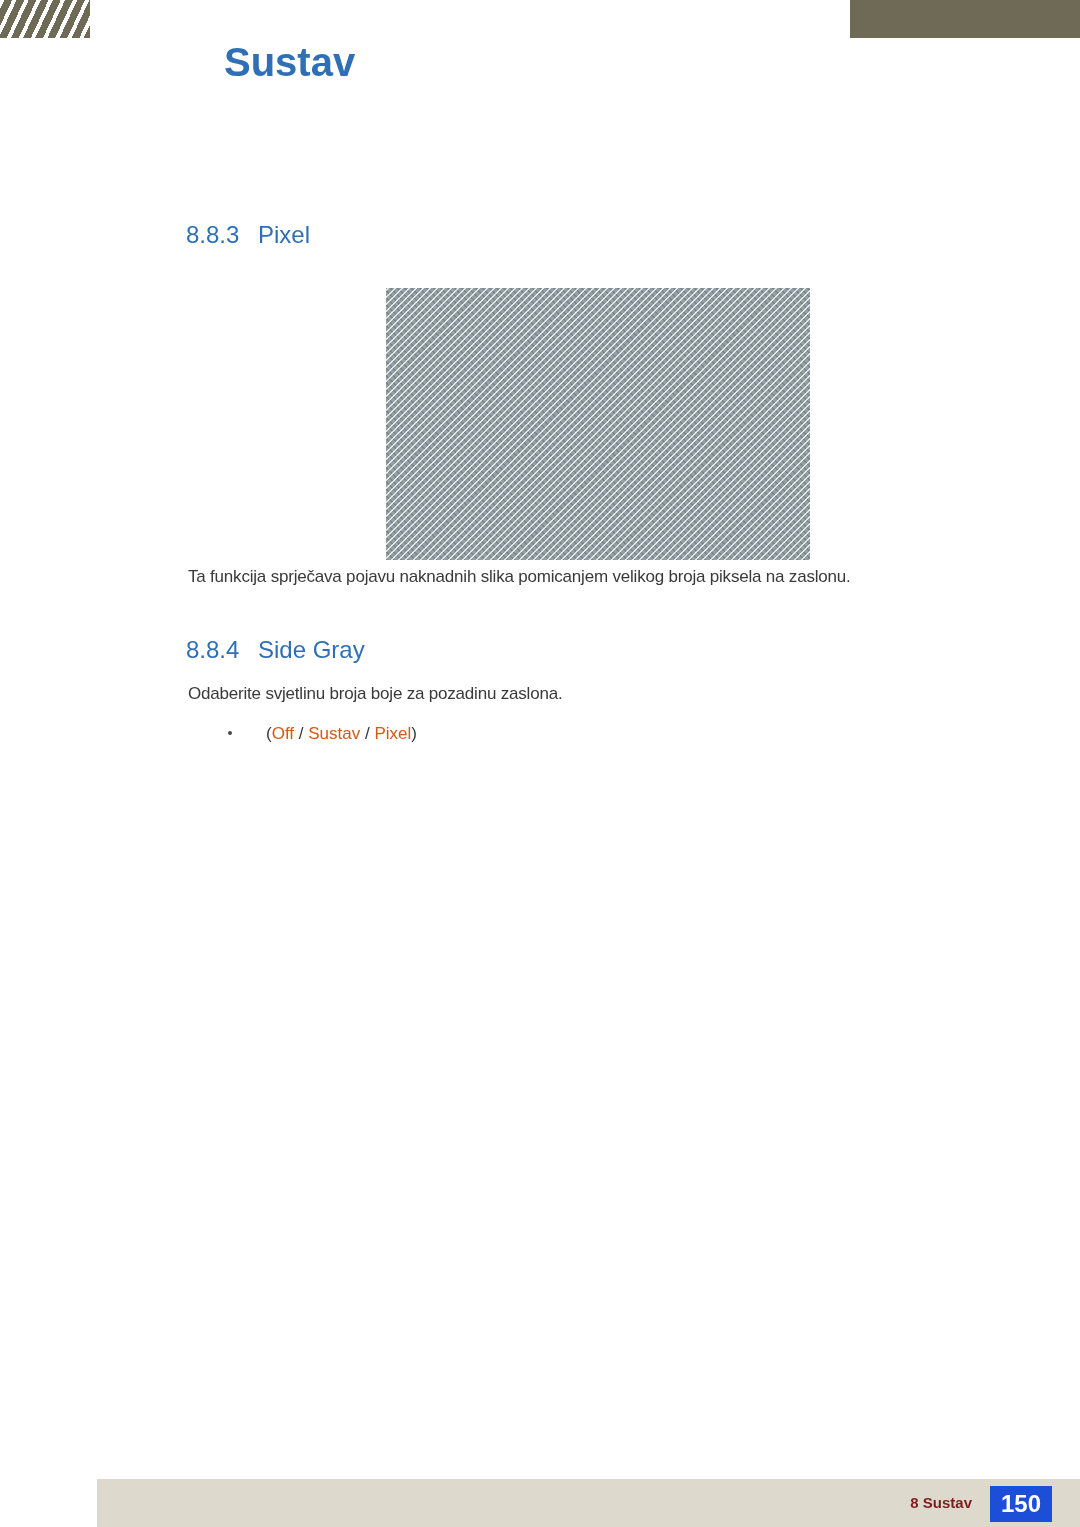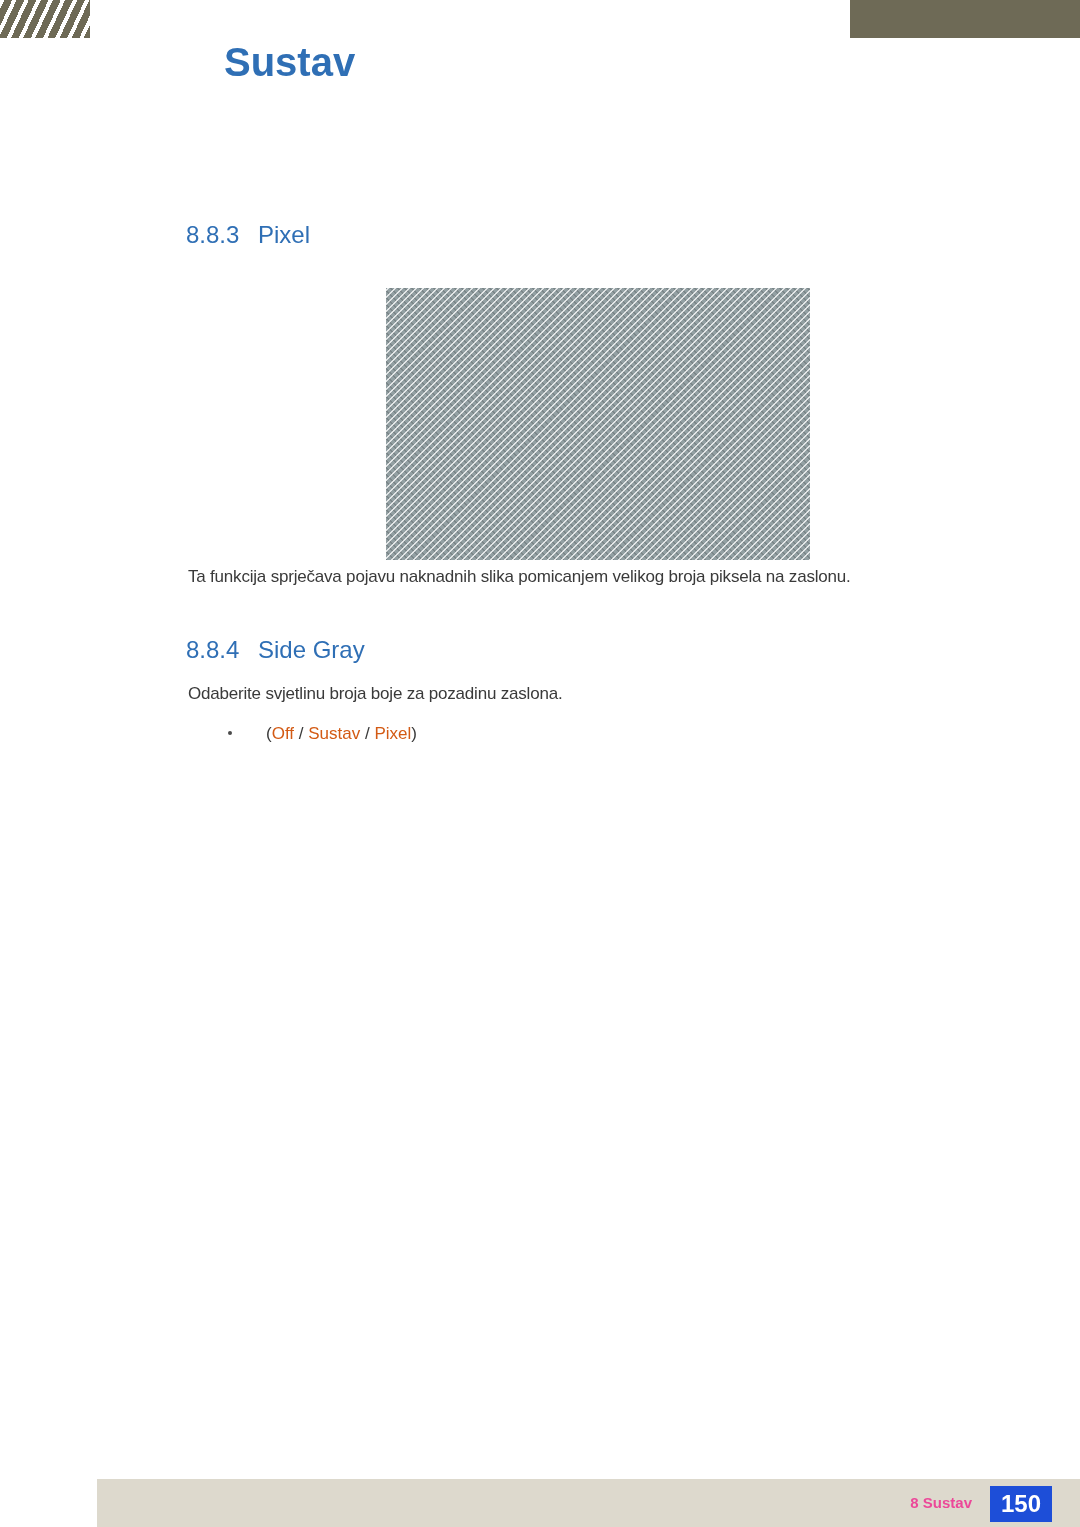--- a/index.html
+++ b/index.html
@@ -160,21 +160,21 @@
     width: 97px;
     height: 48px;
     background: #ffffff;
   }
   .footer-label {
     position: absolute;
     right: 108px;
     top: 1494px;
     font-size: 15px;
     font-weight: bold;
-    color: #ec4899;
+    color: #7f1d1d;
   }
   .footer-page {
     position: absolute;
     right: 28px;
     top: 1486px;
     width: 62px;
     height: 36px;
     background: #1d4ed8;
     color: #ffffff;
     font-size: 24px;

